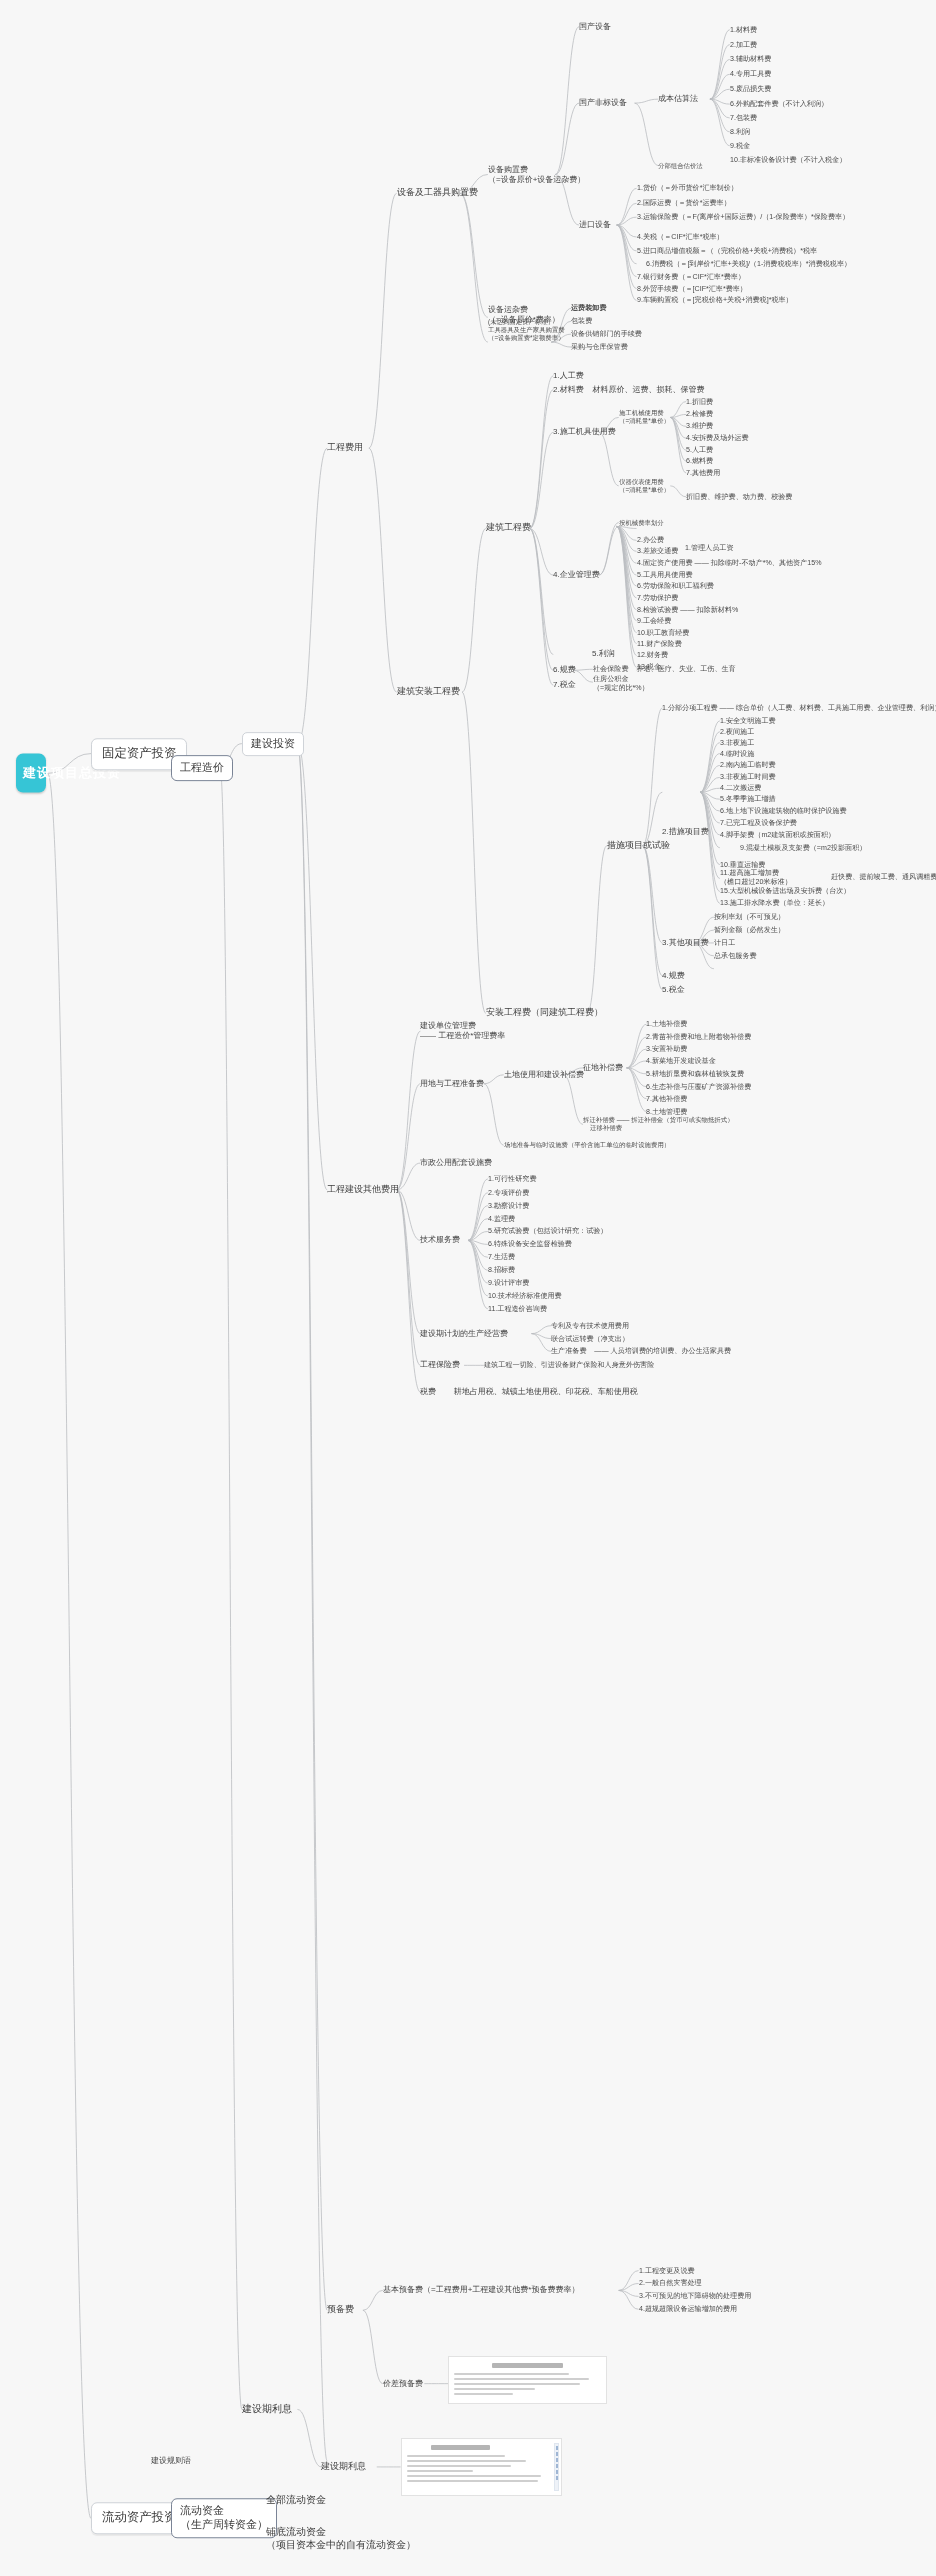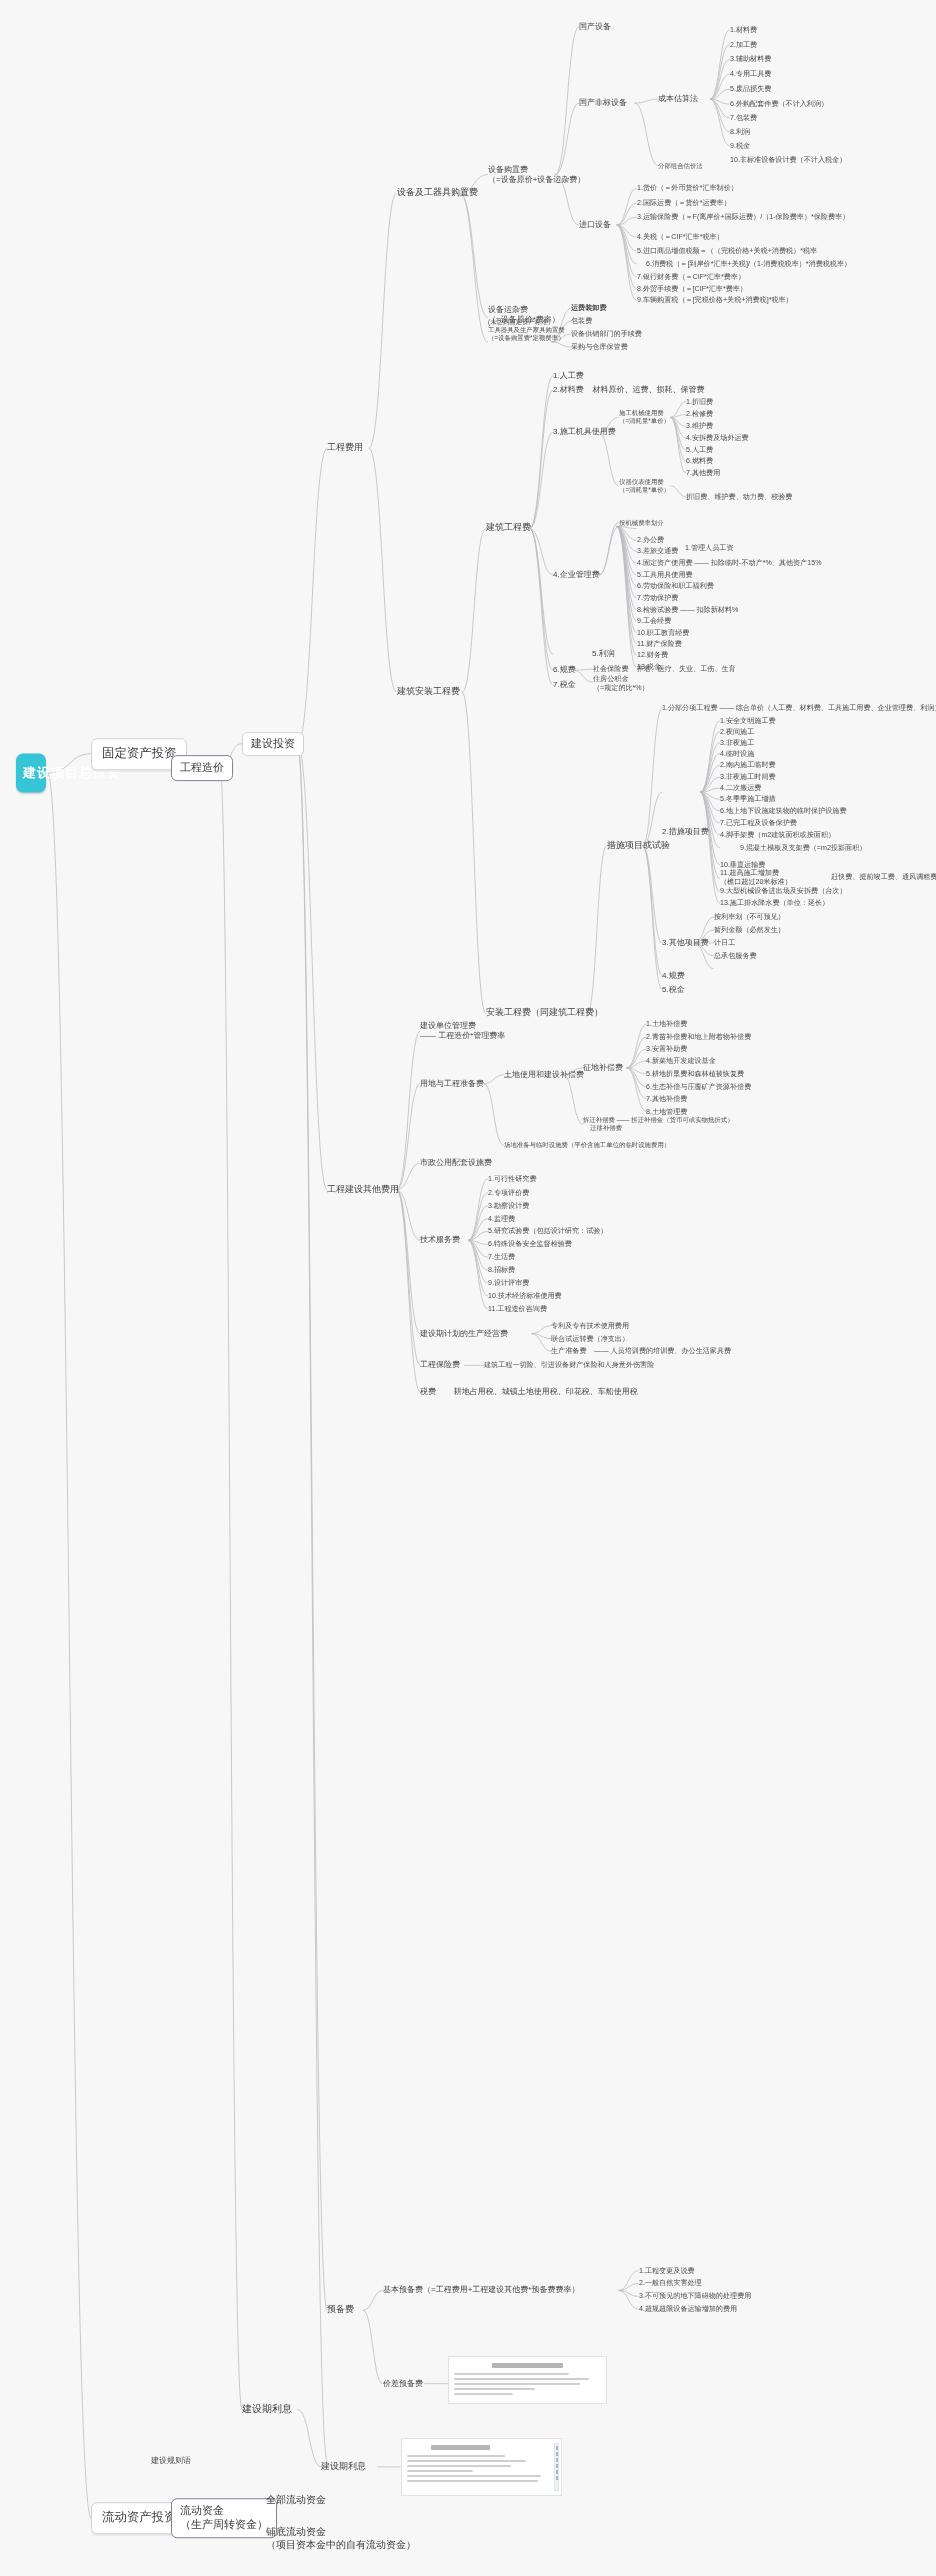--- a/index.html
+++ b/index.html
@@ -406,21 +406,21 @@
   <div class="node t" style="left:720px; top:777px;">3.非夜施工时间费</div>
   <div class="node t" style="left:720px; top:788px;">4.二次搬运费</div>
   <div class="node t" style="left:720px; top:799px;">5.冬季季施工增措</div>
   <div class="node t" style="left:720px; top:811px;">6.地上地下设施建筑物的临时保护设施费</div>
   <div class="node t" style="left:720px; top:823px;">7.已完工程及设备保护费</div>
   <div class="node t" style="left:720px; top:835px;">4.脚手架费（m2建筑面积或按面积）</div>
   <div class="node t" style="left:740px; top:848px;">9.混凝土模板及支架费（=m2投影面积）</div>
   <div class="node t" style="left:720px; top:865px;">10.垂直运输费</div>
   <div class="node t" style="left:720px; top:878px;">11.超高施工增加费
 （檐口超过20米标准）</div>
-  <div class="node t" style="left:720px; top:891px;">9.大型机械设备进出场及安拆费（台次）</div>
+  <div class="node t" style="left:720px; top:891px;">15.大型机械设备进出场及安拆费（台次）</div>
   <div class="node t" style="left:720px; top:903px;">13.施工排水降水费（单位：延长）</div>
 
   <div class="node t" style="left:831px; top:877px;">赶快费、提前竣工费、通风调粗费</div>
   <div class="node t" style="left:714px; top:917px;">按利率划（不可预见）</div>
   <div class="node t" style="left:714px; top:930px;">暂列金额（必然发生）</div>
   <div class="node t" style="left:714px; top:943px;">计日工</div>
   <div class="node t" style="left:714px; top:956px;">总承包服务费</div>
 
   <div class="node t8" style="left:420px; top:1031px;">建设单位管理费
 —— 工程造价*管理费率</div>

